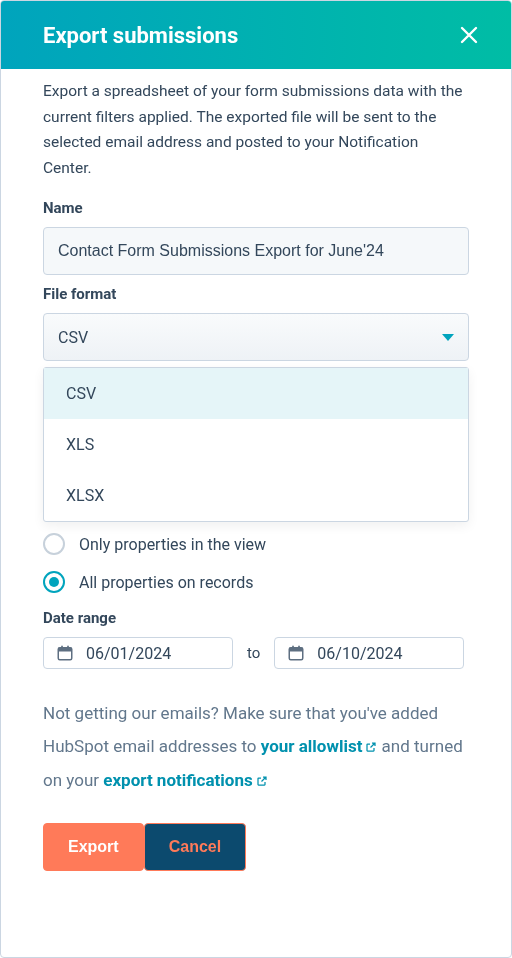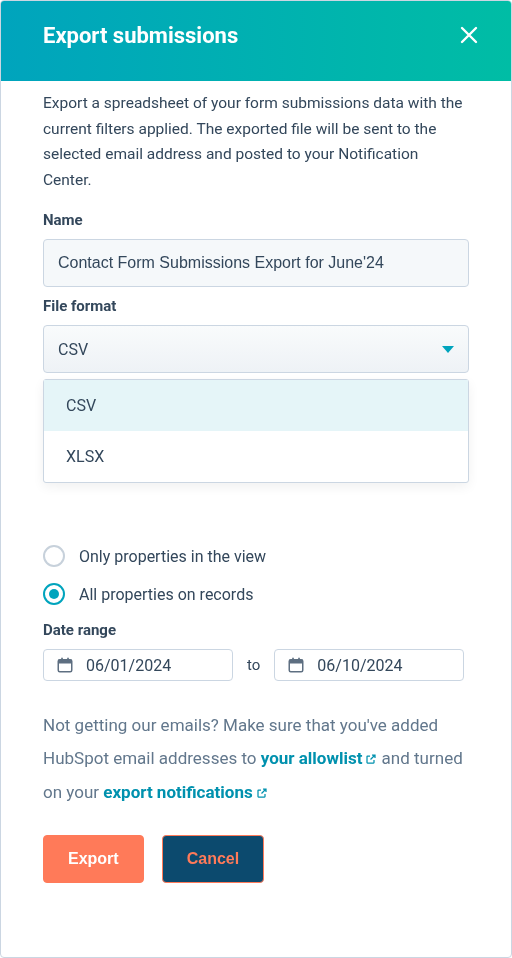--- a/index.html
+++ b/index.html
@@ -1,18 +1,18 @@
 <!DOCTYPE html>
 <html><head>
 <meta charset="utf-8">
 <style>
   * { box-sizing: border-box; margin: 0; padding: 0; }
   html, body { width: 512px; height: 958px; font-family: -apple-system, BlinkMacSystemFont, "Segoe UI", Roboto, "Helvetica Neue", Arial, sans-serif; background: #fff; color: #33475b; }
   .modal { width: 512px; height: 958px; display: flex; flex-direction: column; border: 1px solid #cbd6e2; border-radius: 4px; overflow: hidden; }
-  .header { background: linear-gradient(90deg, #00a4bd 0%, #00bda5 100%); color: #fff; display: flex; align-items: center; justify-content: space-between; padding: 20px 28px 32px 42px; }
+  .header { background: linear-gradient(90deg, #00a4bd 0%, #00bda5 100%); color: #fff; display: flex; align-items: center; justify-content: space-between; padding: 20px 28px 20px 42px; }
   .header h1 { font-size: 22px; font-weight: 700; }
   .close-btn { background: none; border: none; cursor: pointer; width: 28px; height: 28px; display: flex; align-items: center; justify-content: center; }
   .close-btn svg { stroke: #fff; }
   .body { padding: 10px 42px 24px 42px; flex: 1; position: relative; }
   .desc { font-size: 15.5px; line-height: 1.65; color: #33475b; margin-bottom: 18px; }
   .label { font-size: 15px; font-weight: 700; color: #33475b; margin-bottom: 10px; display: block; }
   .text-input { width: 100%; height: 48px; border: 1px solid #cbd6e2; border-radius: 4px; background: #f5f8fa; padding: 0 14px; font-size: 16px; color: #33475b; }
   .section { margin-bottom: 10px; }
   .select-wrap { position: relative; border-radius: 19px; }
   .select { width: 100%; height: 48px; border: 1px solid #cbd6e2; border-radius: 4px; background: linear-gradient(180deg,#f9fbfc 0%, #eef2f6 100%); padding: 0 14px; display: flex; align-items: center; justify-content: space-between; cursor: pointer; font-size: 16px; color: #33475b; }
@@ -28,21 +28,21 @@
   .radio-row.checked .radio-inner { display: block; }
   .radio-label { font-size: 16px; color: #33475b; }
   .date-row { display: flex; align-items: center; gap: 14px; }
   .date-input { width: 190px; height: 32px; border: 1px solid #cbd6e2; border-radius: 4px; background: #fff; display: flex; align-items: center; padding: 0 12px; gap: 12px; cursor: pointer; }
   .cal-icon { width: 18px; height: 18px; flex-shrink: 0; }
   .date-text { font-size: 16px; color: #33475b; }
   .to-text { font-size: 15px; color: #33475b; }
   .hint { font-size: 17px; line-height: 1.95; color: #62778c; margin-top: 28px; }
   .hint .link { color: #0091ae; font-weight: 700; cursor: pointer; text-decoration: none; }
   .ext-icon { display: inline-block; vertical-align: -1px; margin-left: 3px; }
-  .footer { display: flex; gap: 18px; margin-top: 26px; }
+  .footer { display: flex; margin-top: 26px; }
   .btn { height: 48px; padding: 0 24px; border-radius: 4px; font-size: 16px; font-weight: 600; cursor: pointer; display: inline-flex; align-items: center; justify-content: center; }
   .btn-primary { background: #ff7a59; color: #fff; border: 1px solid #ff7a59; }
   .btn-secondary { background: #0c4a6e; color: #ff7a59; border: 1px solid #ff7a59; }
 </style>
 </head>
 <body>
 
 <div class="modal">
 
   <div class="header">
@@ -65,20 +65,21 @@
 
     <div class="section">
       <label class="label">File format</label>
       <div class="select-wrap">
         <div class="select">
           <span>CSV</span>
           <span class="caret"></span>
         </div>
         <div class="dropdown">
           <div class="dropdown-item selected">CSV</div>
+          <div class="dropdown-item">XLS</div>
           <div class="dropdown-item">XLSX</div>
         </div>
       </div>
 
       <div class="radio-group">
         <div class="radio-row">
           <span class="radio-outer"></span>
           <span class="radio-label">Only properties in the view</span>
         </div>
         <div class="radio-row checked">

